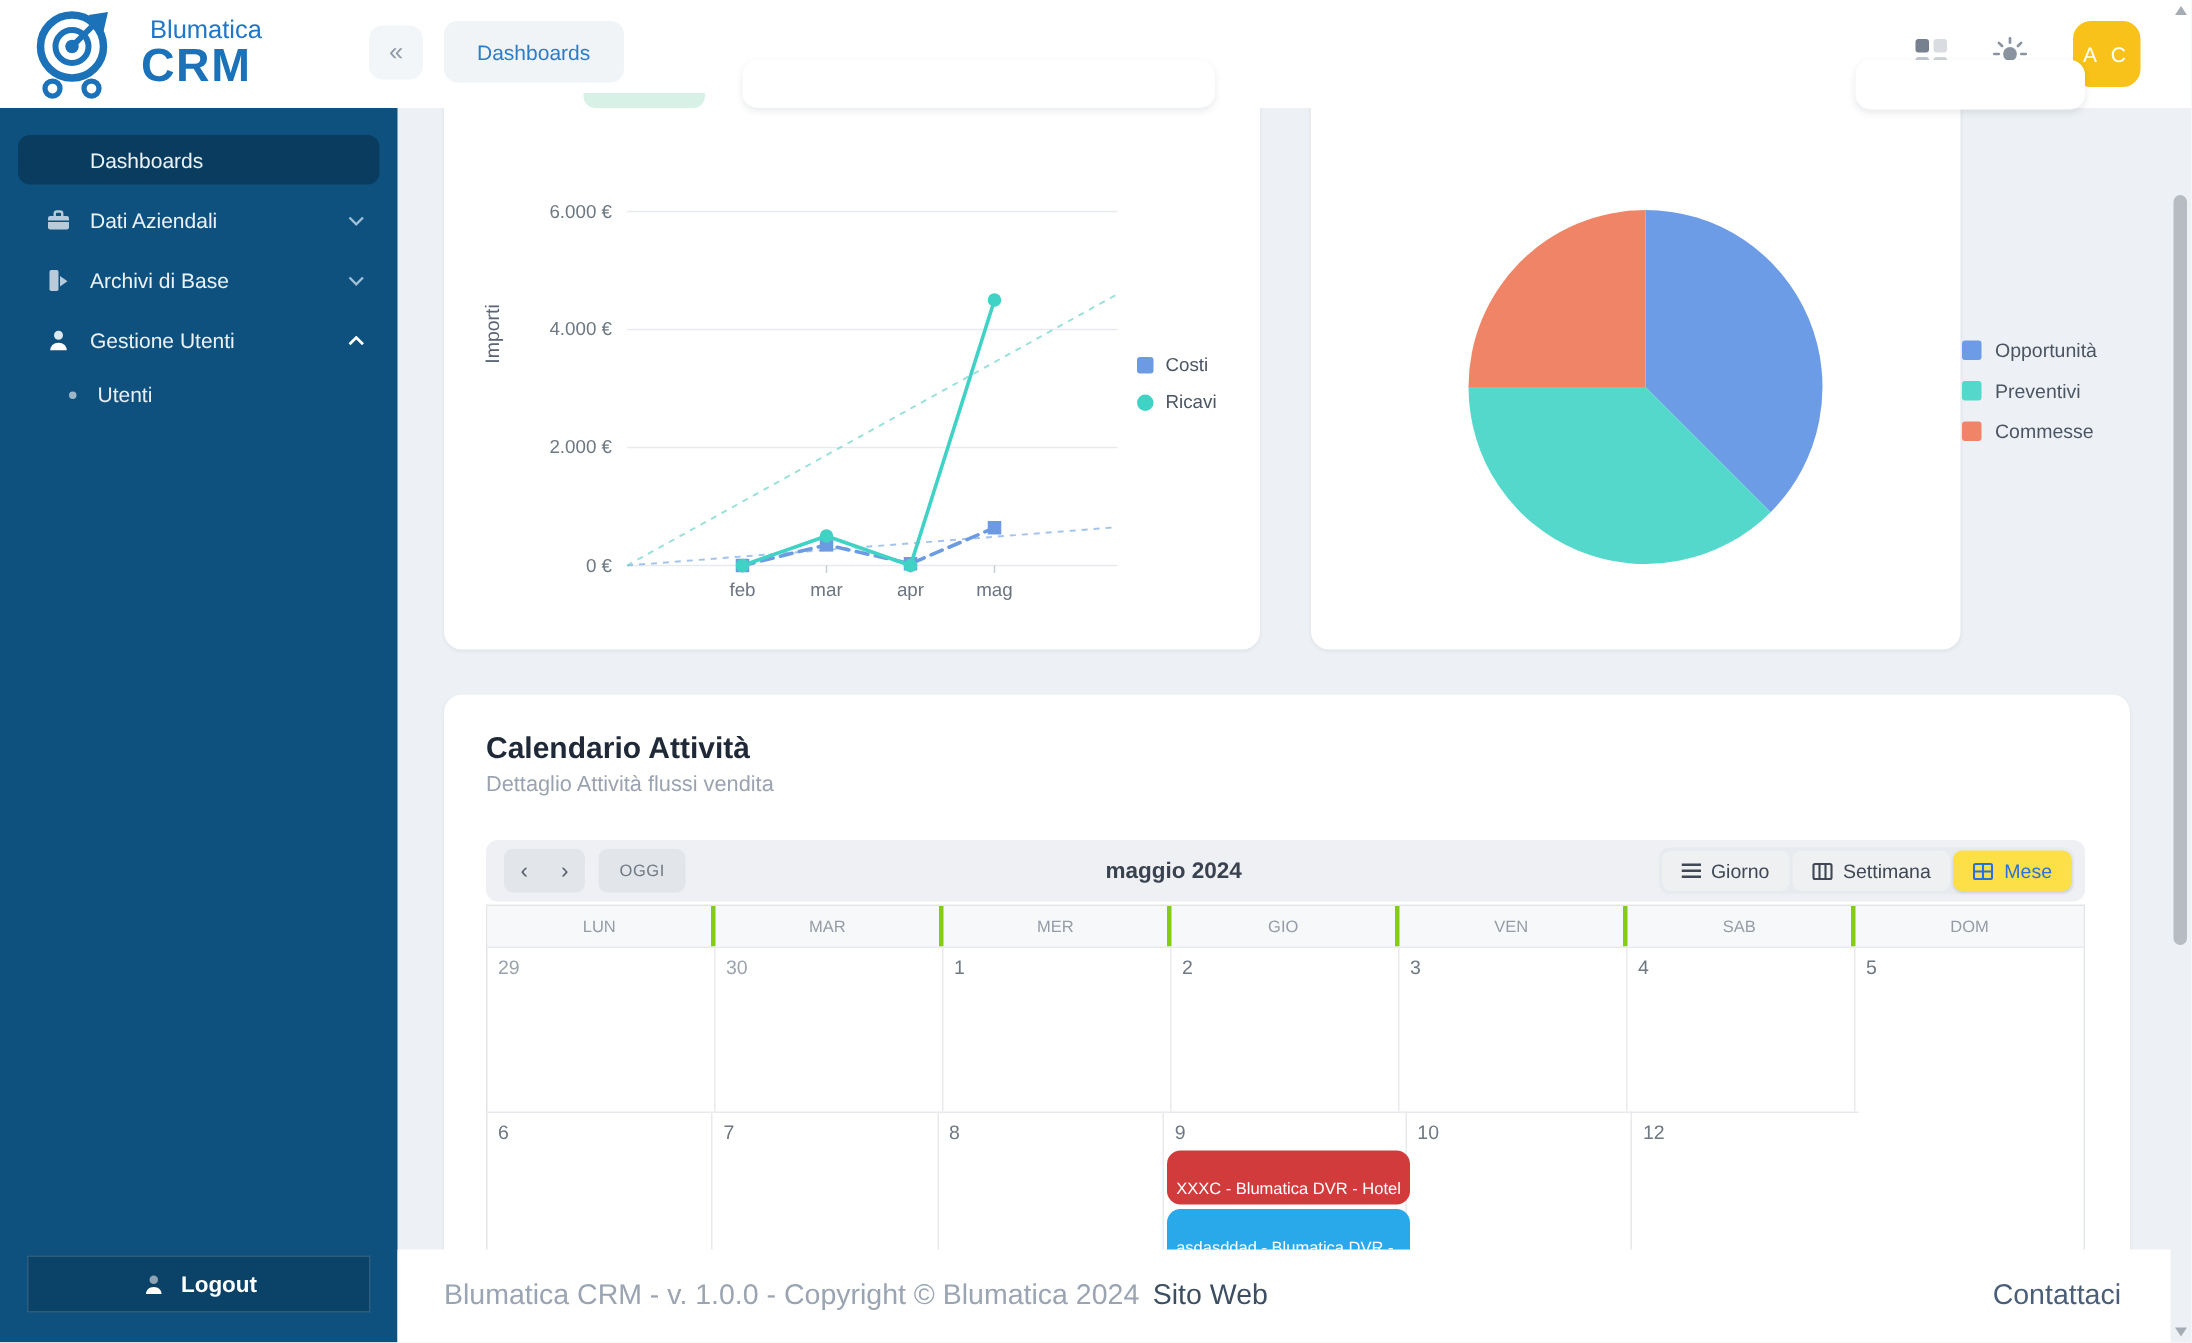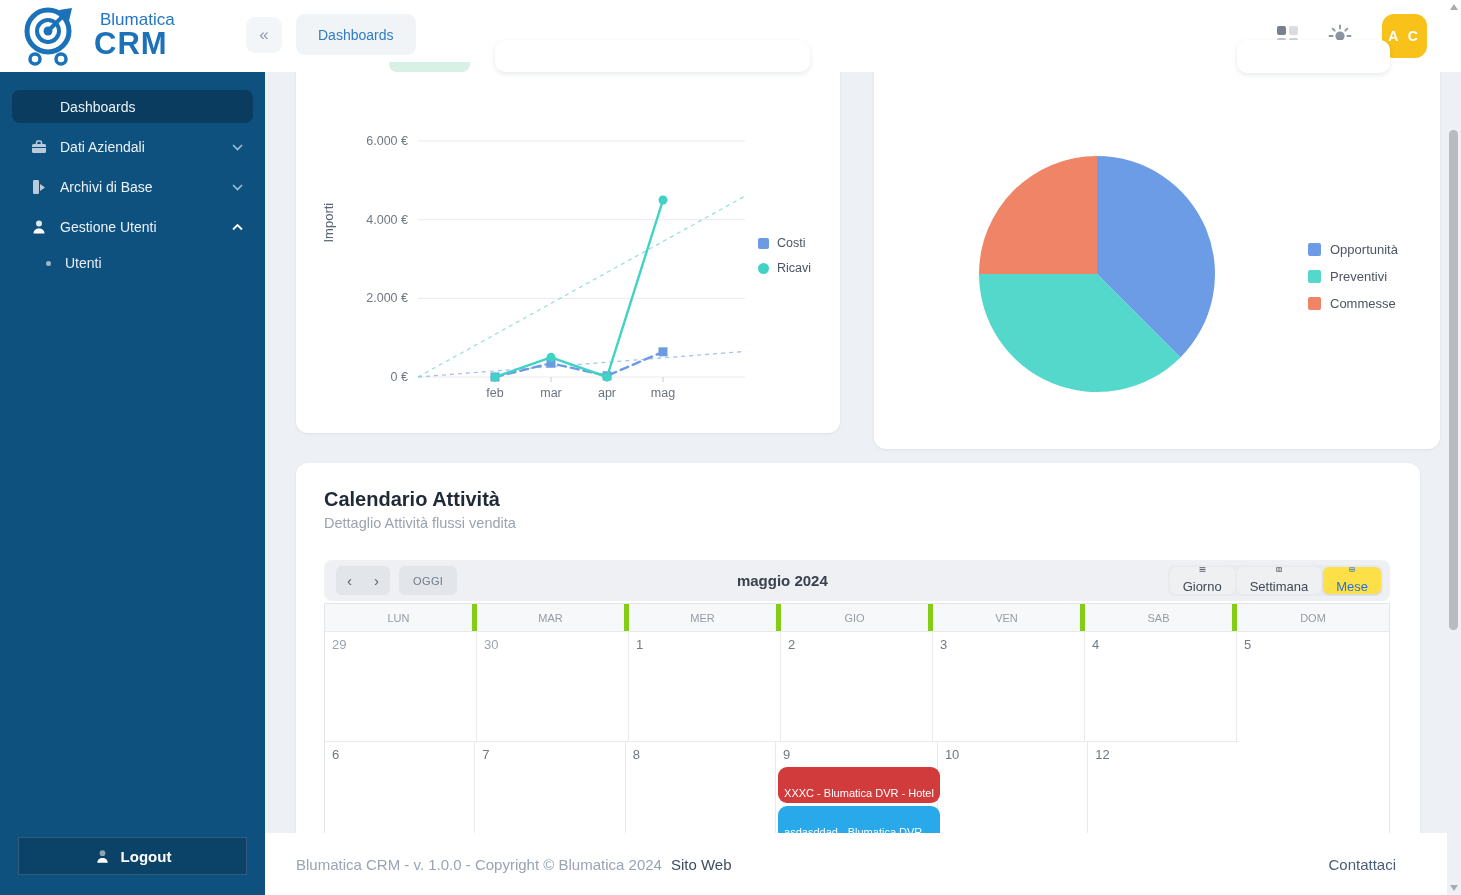--- a/index.html
+++ b/index.html
@@ -12,21 +12,21 @@
   .brand-text { display:flex; flex-direction:column; line-height:1; }
   .brand-line1 { color:#2176C7; font-size:17px; margin-left:6px; }
   .brand-line2 { color:#1B72B8; font-size:31px; font-weight:bold; letter-spacing:1px; }
   .collapse-btn { position:absolute; left:246px; top:17px; width:36px; height:36px; border:none; border-radius:9px;
     background:#F3F6F9; color:#909AA8; font-size:17px; cursor:pointer; }
   .nav-pill { position:absolute; left:296px; top:14px; height:41px; padding:0 22px; border:none; border-radius:9px;
     background:#F1F4F7; color:#2E7CC5; font-size:14px; cursor:pointer; }
   .hdr-right { position:absolute; right:34px; top:0; height:72px; display:flex; align-items:center; gap:30px; }
   .grid-icon { display:grid; grid-template-columns:9px 9px; grid-template-rows:9px 9px; gap:3px; cursor:pointer; }
   .grid-icon i { border-radius:2px; }
-  .avatar { width:45px; height:44px; border-radius:12px; background:#F8C21A; color:#fff; font-weight:bold;
+  .avatar { width:45px; height:44px; border-radius:12px; background:#F8C21A; color:#fff; font-weight:normal;
     font-size:14px; letter-spacing:3px; display:flex; align-items:center; justify-content:center; cursor:pointer; }
 
   
   .peek-mint { position:absolute; left:389px; top:62px; width:81px; height:10px; background:#D8F1E6;
     border-radius:0 0 8px 8px; z-index:6; }
   .peek-select-left { position:absolute; left:495px; top:40px; width:315px; height:32px; background:#fff;
     border-radius:10px; box-shadow:0 2px 5px rgba(30,45,70,.10); z-index:6; }
   .peek-select-right { position:absolute; left:1237px; top:40px; width:153px; height:33px; background:#fff;
     border-radius:10px; box-shadow:0 2px 5px rgba(30,45,70,.10); z-index:6; }
 
@@ -44,21 +44,21 @@
   .dash-icon i:first-child { background:#FFFFFF; }
   .sub-item { display:flex; align-items:center; gap:14px; color:#E8EEF3; font-size:14px; margin:12px 12px 0 46px; cursor:pointer; }
   .sub-bullet { width:5px; height:5px; border-radius:50%; background:#9FB6C6; }
   .logout-btn { position:absolute; left:18px; bottom:20px; width:229px; height:38px; border-radius:0;
     background:rgba(0,0,0,.18); border:1px solid rgba(255,255,255,.14); color:#fff; font-size:15px; font-weight:bold;
     display:flex; align-items:center; justify-content:center; gap:10px; cursor:pointer;text-align:right; }
 
   
   .card { position:absolute; background:#fff; border-radius:12px; box-shadow:0 1px 3px rgba(15,30,60,.07); z-index:1; }
   .card-line { left:296px; top:40px; width:544px; height:393px; }
-  .card-pie  { left:874px; top:56px; width:566px; height:393px; }
+  .card-pie  { left:874px; top:40px; width:433px; height:393px; }
   .card-cal  { left:296px; top:463px; width:1124px; height:392px; }
 
   .ylabel { position:absolute; left:22px; top:185px; width:20px; color:#5A6472; font-size:13px;
     transform:rotate(-90deg); white-space:nowrap; }
   .line-legend { position:absolute; left:462px; top:196px; display:flex; flex-direction:column; gap:11px; }
   .legend-row { display:flex; align-items:center; gap:8px; font-size:12.5px; color:#4B5563; }
   .sw-square { width:11px; height:11px; border-radius:2px; }
   .sw-circle { width:11px; height:11px; border-radius:50%; }
   .pie-legend { position:absolute; left:434px; top:186px; display:flex; flex-direction:column; gap:12px; }
   .pie-legend .legend-row { font-size:13px; gap:9px; }
@@ -70,41 +70,41 @@
   .cal-toolbar { position:absolute; left:28px; top:97px; width:1066px; height:41px; background:#EEF0F3; border-radius:8px; }
   .nav-group { position:absolute; left:12px; top:6px; width:54px; height:29px; background:#E2E5E9; border-radius:6px;
     display:flex; }
   .nav-group button { flex:1; border:none; background:transparent; color:#555E6A; font-size:15px; cursor:pointer; }
   .today-btn { position:absolute; left:75px; top:6px; height:29px; padding:0 14px; border:none; border-radius:6px;
     background:#E2E5E9; color:#707A86; font-size:11px; letter-spacing:.4px; cursor:pointer; }
   .cal-month-title { position:absolute; left:43%; top:12px; transform:translateX(-50%); font-size:15px; font-weight:bold; color:#39424E; }
   .view-group { position:absolute; right:7px; top:5px; height:31px; background:#E7EAEE; border-radius:7px;
     display:flex; padding:2px; gap:2px; }
   .view-btn { border:none; background:#EEF0F2; border-radius:6px; padding:0 13px; font-size:13px; color:#3F4854;
-    display:flex; align-items:center; gap:7px; cursor:pointer;flex-direction:column; }
+    display:flex; align-items:center; gap:7px; cursor:pointer; }
   .view-btn.active { background:#fde047; color:#2B6FE0; box-shadow:0 1px 2px rgba(20,40,80,.12); }
   .view-btn.active svg * { stroke:#2B6FE0; }
 
   .cal-grid { position:absolute; left:28px; top:140px; width:1066px; border:1px solid #E3E6E9; }
   .cal-hrow { display:grid; grid-template-columns:repeat(7,1fr); background:#F7F8FA; }
   .cal-hcell { height:27px; display:flex; align-items:center; justify-content:center; font-size:11px;
-    color:#959CA6; border-right:5px solid #84cc16; }
+    color:#959CA6; border-right:3px solid #84cc16; }
   .cal-hcell:last-child { border-right:none; }
   .cal-row { display:grid; grid-template-columns:repeat(7,1fr); }
   .cal-cell { height:110px; border-top:1px solid #E8EAED; border-right:1px solid #E8EAED; padding:5px 0 0 7px;
     font-size:13px; color:#6F7983; overflow:visible; }
   .cal-cell:last-child { border-right:none; }
   .cal-cell.muted { color:#9AA3AD; }
   .cal-events { margin:5px 0 0 -6px; }
   .cal-event { height:17px; line-height:17px; border-radius:9px; color:#fff; font-size:11px; padding:18px 6px;
     margin:0 -3px 3px 1px; white-space:nowrap; overflow:hidden; cursor:pointer; }
 
   
   .footer { position:absolute; left:265px; top:833px; width:1182px; height:62px; background:#FFFFFF; z-index:7;
-    display:flex; align-items:center; padding:0 51px 0 31px; font-size:15px; }
+    display:flex; align-items:center; padding:0 33px 0 31px; font-size:19px; }
   .footer .copy { color:#9AA4B2; }
   .footer .site { color:#3D4E63; margin-left:9px; cursor:pointer; }
   .footer .spacer { flex:1; }
   .footer .contact { color:#4A5E78; cursor:pointer; }
 
   
   .scrollbar { position:absolute; right:0; top:0; width:14px; height:895px; z-index:8; }
   .sb-arrow-up, .sb-arrow-down { position:absolute; left:3px; width:0; height:0; border-left:4px solid transparent;
     border-right:4px solid transparent; }
   .sb-arrow-up { top:4px; border-bottom:6px solid #A6ACB4; }

